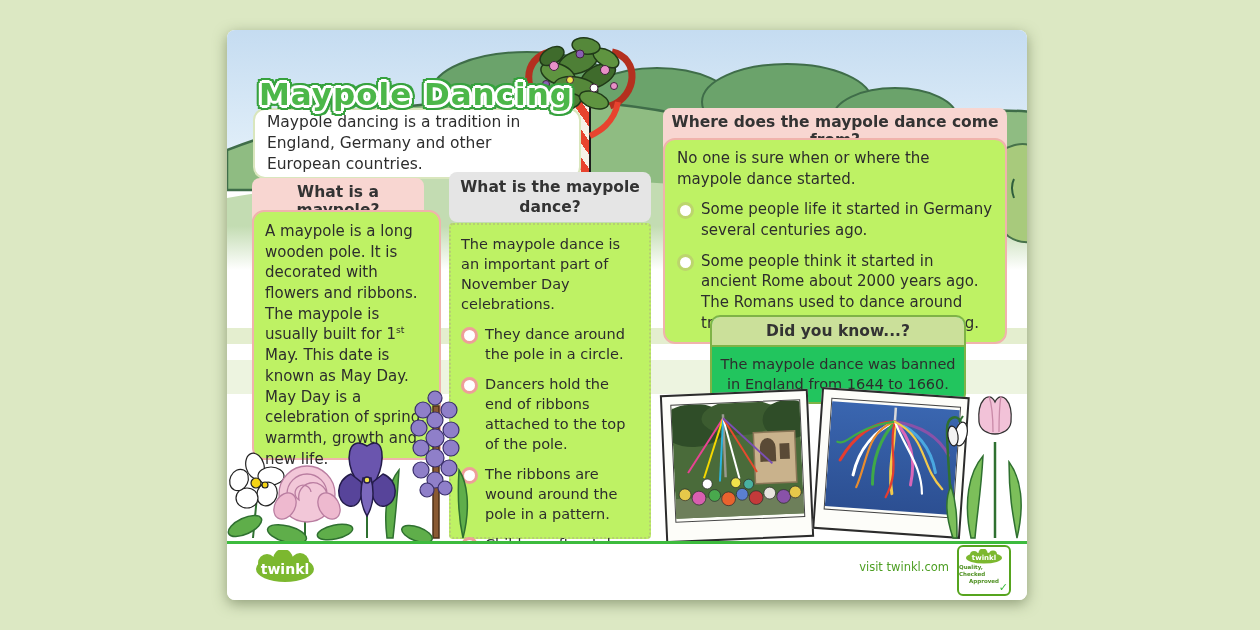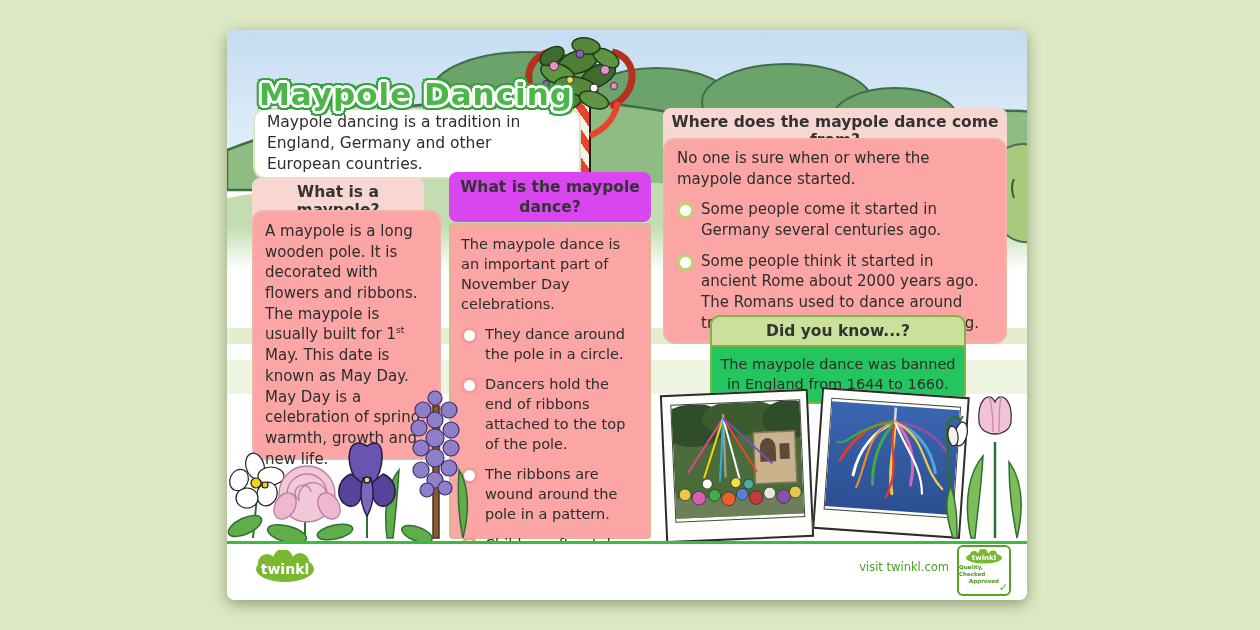--- a/index.html
+++ b/index.html
@@ -43,23 +43,23 @@
     background:#fff;border:2px solid #d9e6bd;border-radius:12px;
     padding:2px 12px;font-size:15.5px;line-height:1.35;
   }
   
   .box-header{
     position:absolute;z-index:3;box-sizing:border-box;
     font-weight:bold;font-size:15.5px;text-align:center;color:#333;
     border-radius:8px;padding:5px 4px;
   }
   .hdr-pink{background:#f8d6d1;}
-  .hdr-green{background:#d946ef;}
+  .hdr-green{background:#e5e5e5;}
   .box-body{
-    position:absolute;z-index:3;box-sizing:border-box;background:#fca5a5;
+    position:absolute;z-index:3;box-sizing:border-box;background:#bef264;
     font-size:15px;line-height:1.38;
   }
   .bdy-pink{border:2px solid #f0b3ac;border-radius:12px;padding:9px 11px;}
   .bdy-dotted{border:2px dotted #b5cf72;border-radius:4px;padding:9px 10px;font-size:14.5px;}
   .bdy-pink2{border:2px solid #f0b3ac;border-radius:12px;padding:8px 12px;}
   .hdr-maypole{left:25px;top:148px;width:172px;}
   .bdy-maypole{left:25px;top:180px;width:189px;height:250px;}
   .hdr-dance{left:222px;top:142px;width:202px;line-height:1.3;}
   .bdy-dance{left:222px;top:193px;width:202px;height:316px;}
   .hdr-origin{left:436px;top:78px;width:344px;}
@@ -213,21 +213,21 @@
         </li>
       </ul>
     </div>
 
     <div class="box-header hdr-pink hdr-origin">Where does the maypole dance come from?</div>
     <div class="box-body bdy-pink2 hdr-origin-body bdy-origin">
       <span>No one is sure when or where the maypole dance started.</span>
       <ul class="bullets" style="margin-top:4px;">
         <li>
           <span class="dot dot-green"></span>
-          <span>Some people come it started in Germany several centuries ago.</span>
+          <span>Some people life it started in Germany several centuries ago.</span>
         </li>
         <li>
           <span class="dot dot-green"></span>
           <span>Some people think it started in ancient Rome about 2000 years ago. The Romans used to dance around trees to celebrate the start of spring.</span>
         </li>
       </ul>
     </div>
 
     <div class="dyk">
       <div class="dyk-header">Did you know...?</div>

